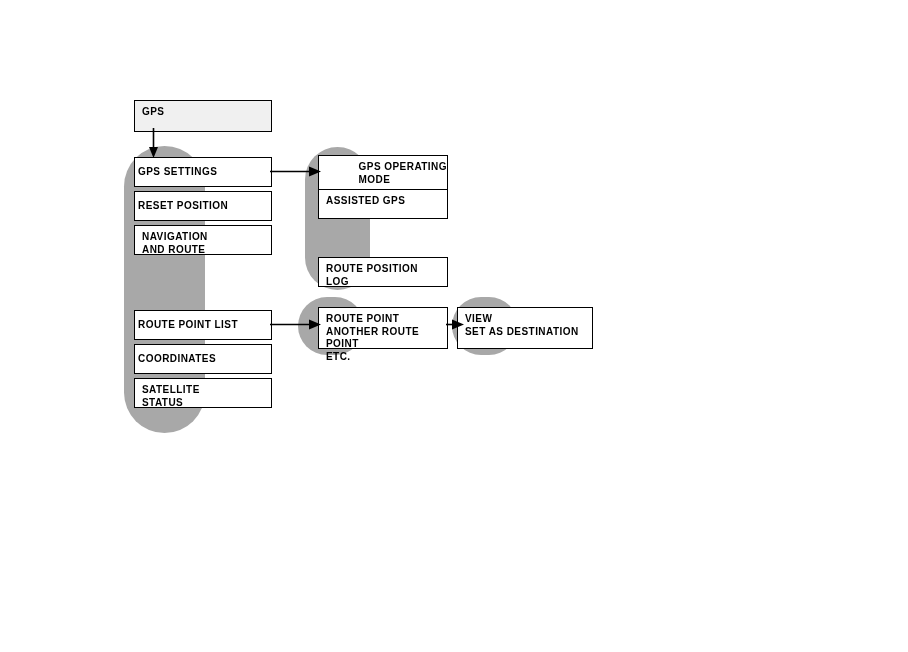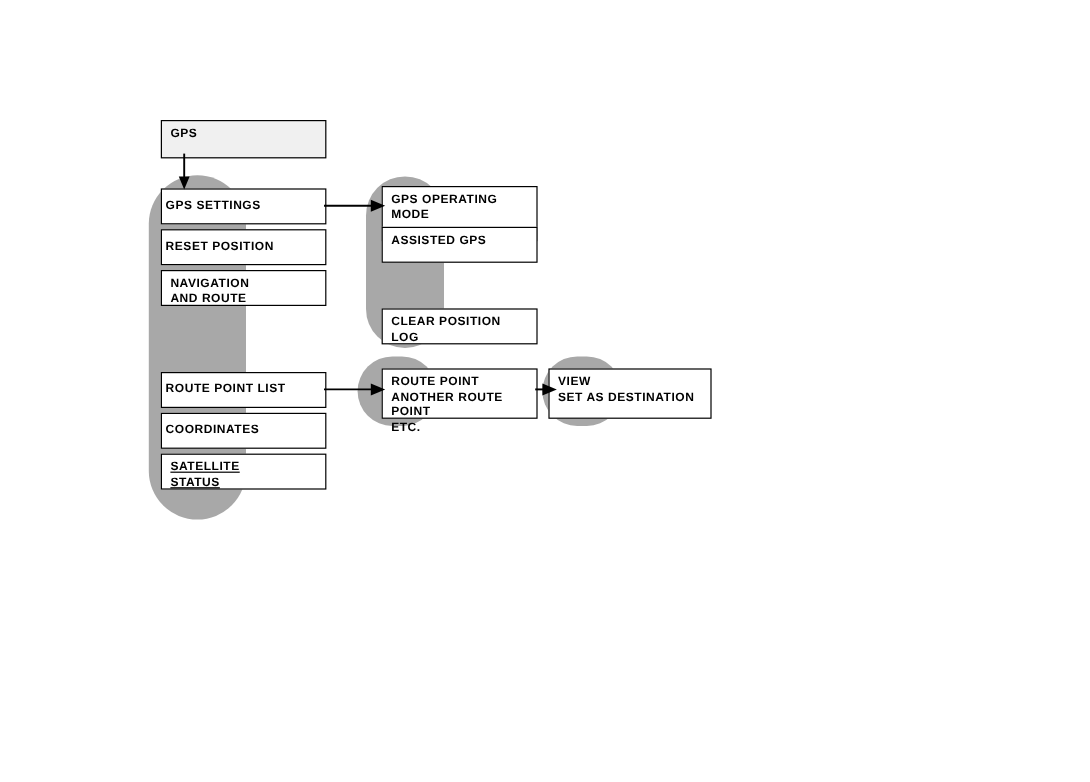--- a/index.html
+++ b/index.html
@@ -91,37 +91,37 @@
 
   <div class="node-box" style="left:134px; top:225px; width:138px; height:30px;">
     <span class="node-label">NAVIGATION
 AND ROUTE</span>
   </div>
 
   <div class="node-box centered" style="left:134px; top:344px; width:138px; height:30px;">
     <span class="node-label">COORDINATES</span>
   </div>
 
-  <div class="node-box" style="left:134px; top:378px; width:138px; height:30px;text-decoration:underline;">
+  <div class="node-box" style="left:134px; top:378px; width:138px; height:30px;">
     <span class="node-label">SATELLITE
 STATUS</span>
   </div>
 
-  <div class="node-box" style="left:318px; top:155px; width:130px; height:46px;">
+  <div class="node-box" style="left:318px; top:155px; width:130px; height:46px;justify-content:flex-end;">
     <span class="node-label">GPS OPERATING
 MODE</span>
   </div>
 
   <div class="node-box" style="left:318px; top:189px; width:130px; height:30px;">
     <span class="node-label">ASSISTED GPS</span>
   </div>
 
 
   <div class="node-box" style="left:318px; top:257px; width:130px; height:30px;">
-    <span class="node-label">CLEAR POSITION
+    <span class="node-label">ROUTE POSITION
 LOG</span>
   </div>
 
   <div class="node-box" style="left:318px; top:307px; width:130px; height:42px;">
     <span class="node-label">ROUTE POINT
 ANOTHER ROUTE POINT
 ETC.</span>
   </div>
 
   <div class="node-box" style="left:457px; top:307px; width:136px; height:42px;">

